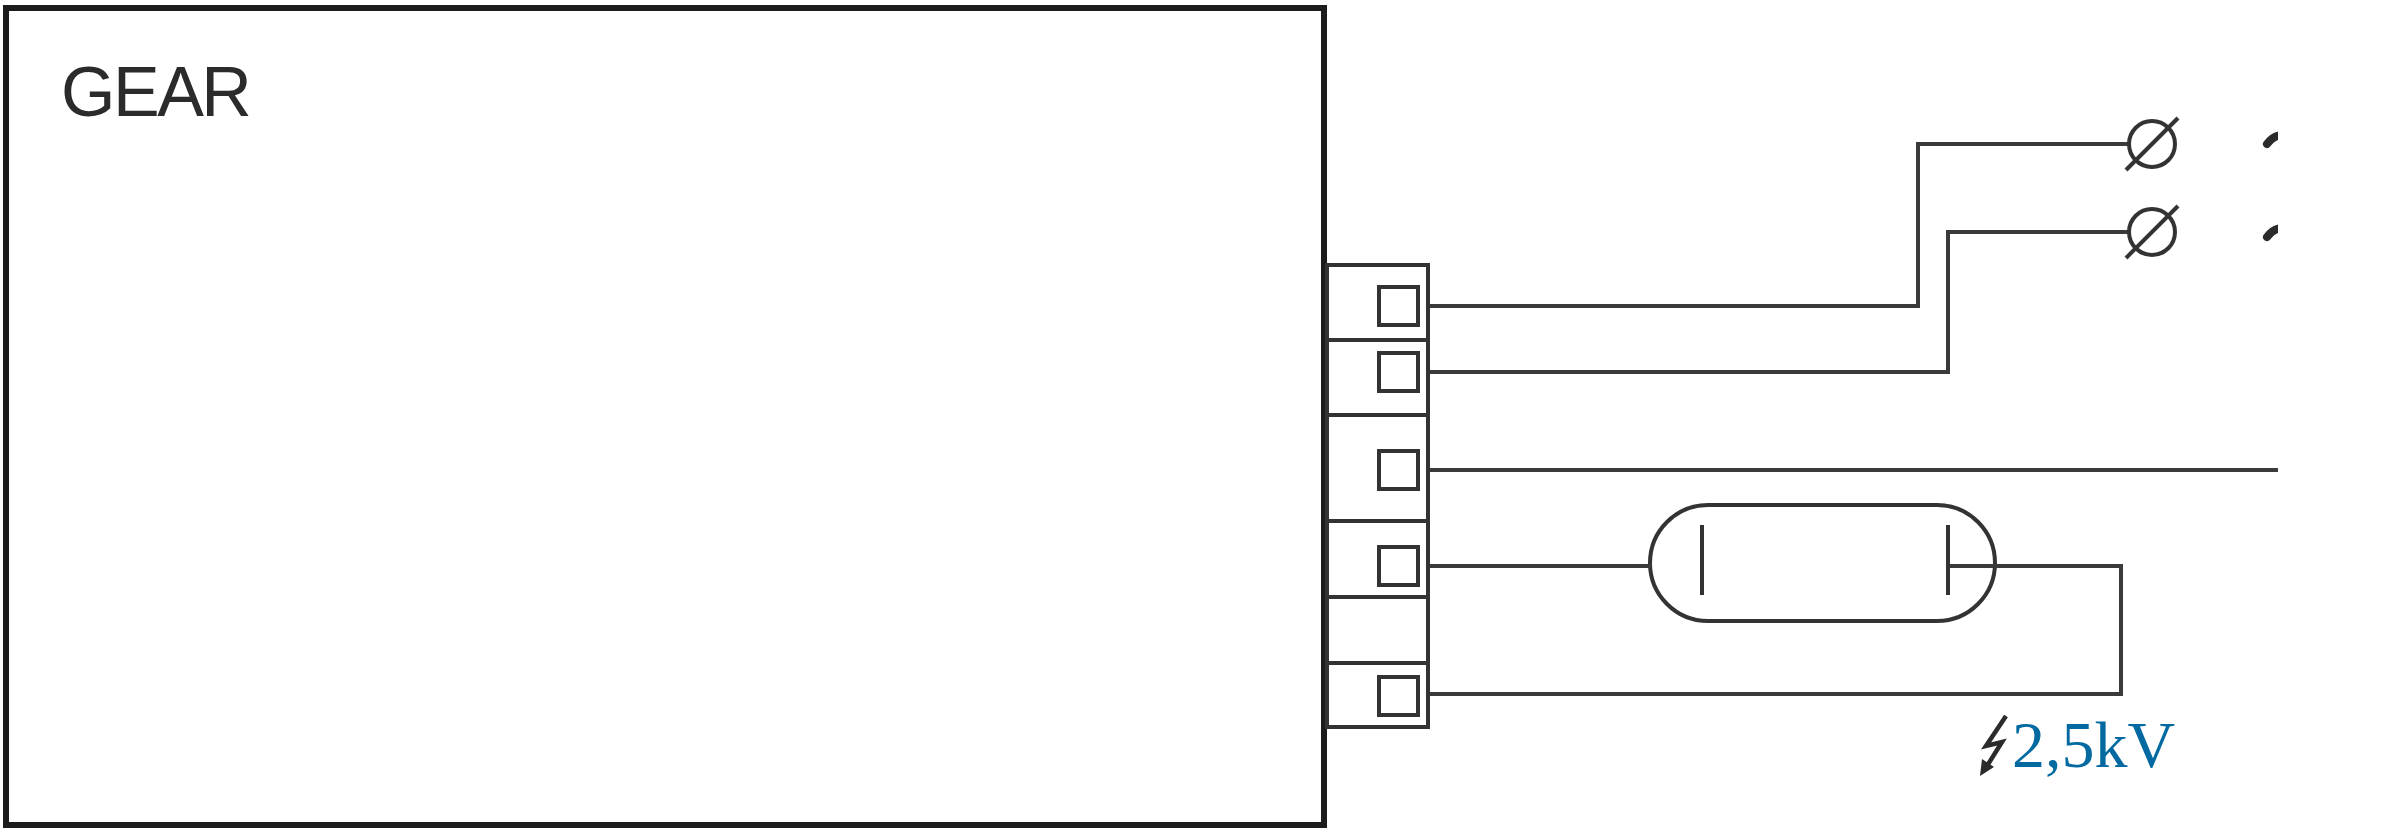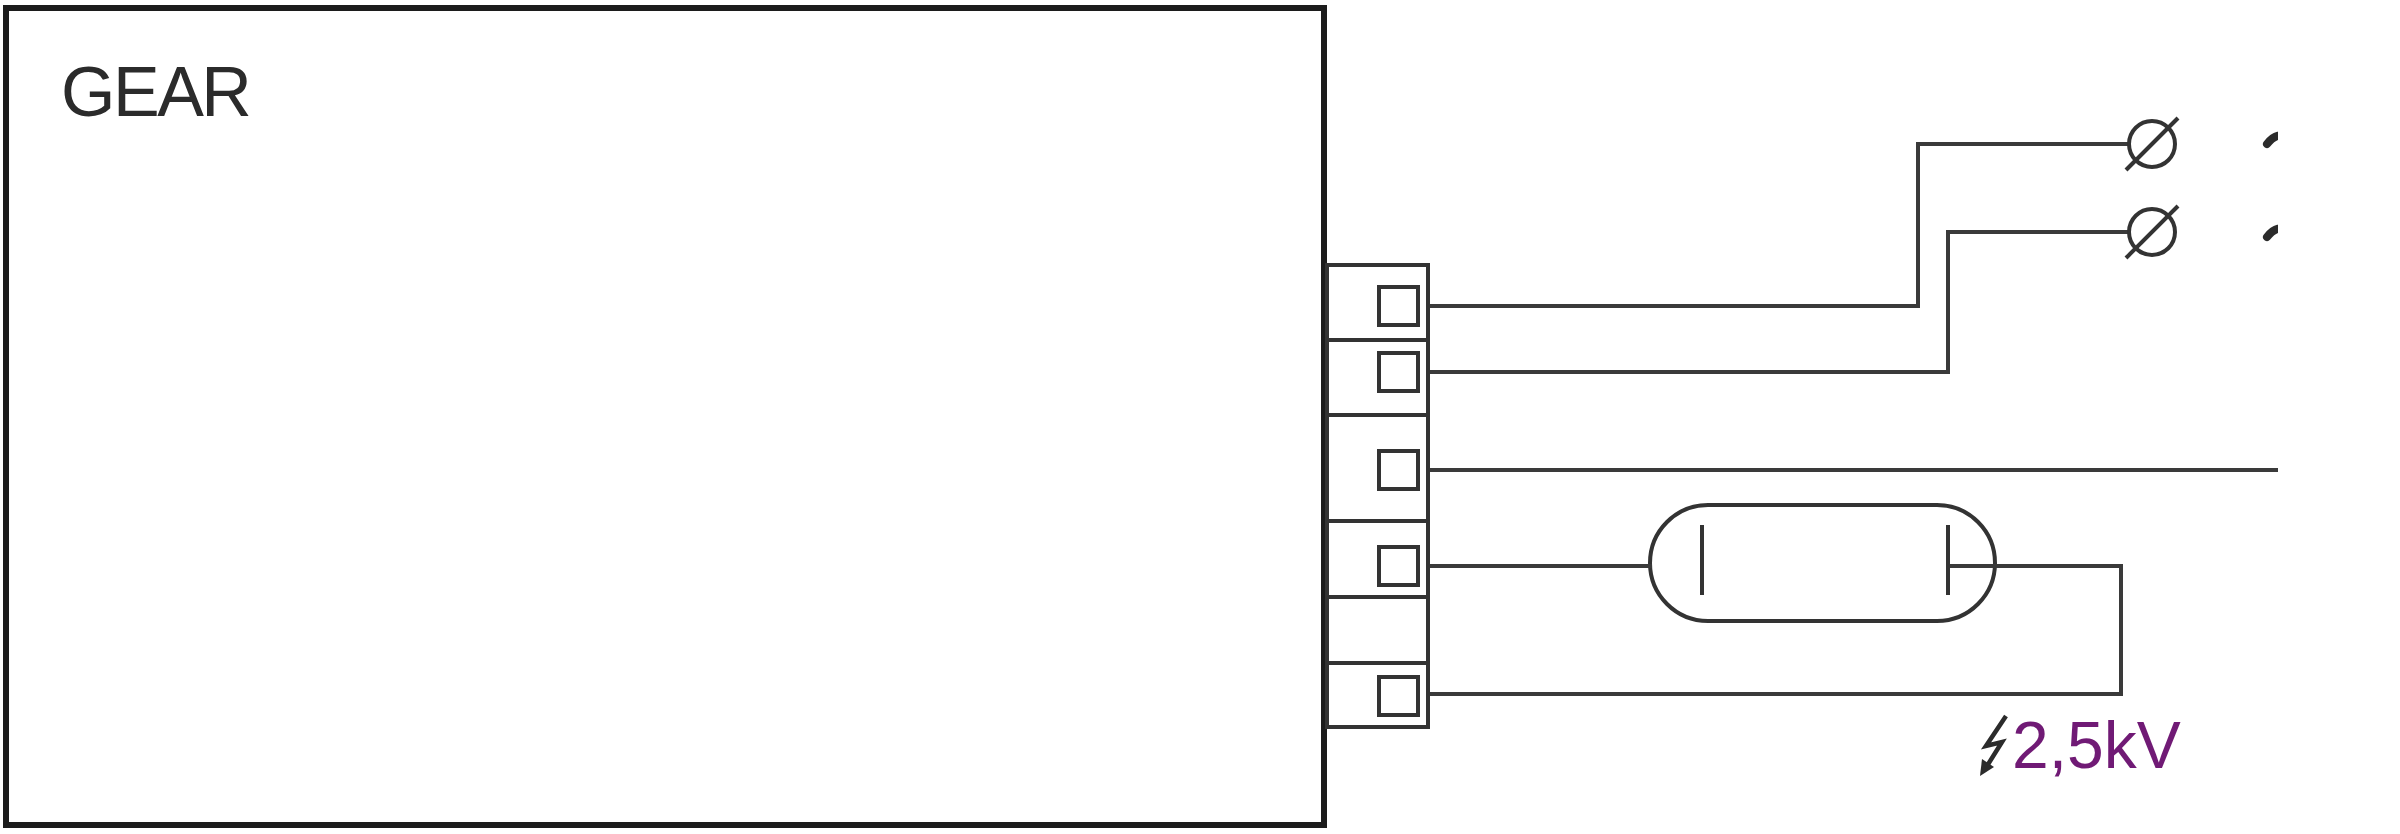--- a/index.html
+++ b/index.html
@@ -2,21 +2,21 @@
 <html><head>
 <meta charset="utf-8">
 <style>
   html,body{margin:0;padding:0;background:#ffffff;}
   .canvas{position:relative;width:2278px;height:834px;background:#fff;overflow:hidden;
           font-family:"Liberation Sans",sans-serif;}
   .canvas svg{position:absolute;left:0;top:0;}
   .gear-label{position:absolute;left:61px;top:57px;font-size:70px;line-height:1;
               color:#2b2b2b;letter-spacing:-2.5px;}
   .kv-label{position:absolute;left:2012px;top:712px;font-size:66px;line-height:1;
-            color:#701a75;}
+            color:#0369a1;font-family:Liberation Serif, serif;}
 </style>
 </head>
 <body>
 
 <div class="canvas">
   <svg width="2400" height="834" viewBox="0 0 2400 834">
 
     <rect x="6" y="8" width="1318" height="817" fill="#ffffff" stroke="#1c1c1c" stroke-width="6"></rect>
 
     <rect x="1650" y="505" width="345" height="116" rx="58" ry="58" fill="#ffffff" stroke="#333333" stroke-width="4"></rect>

